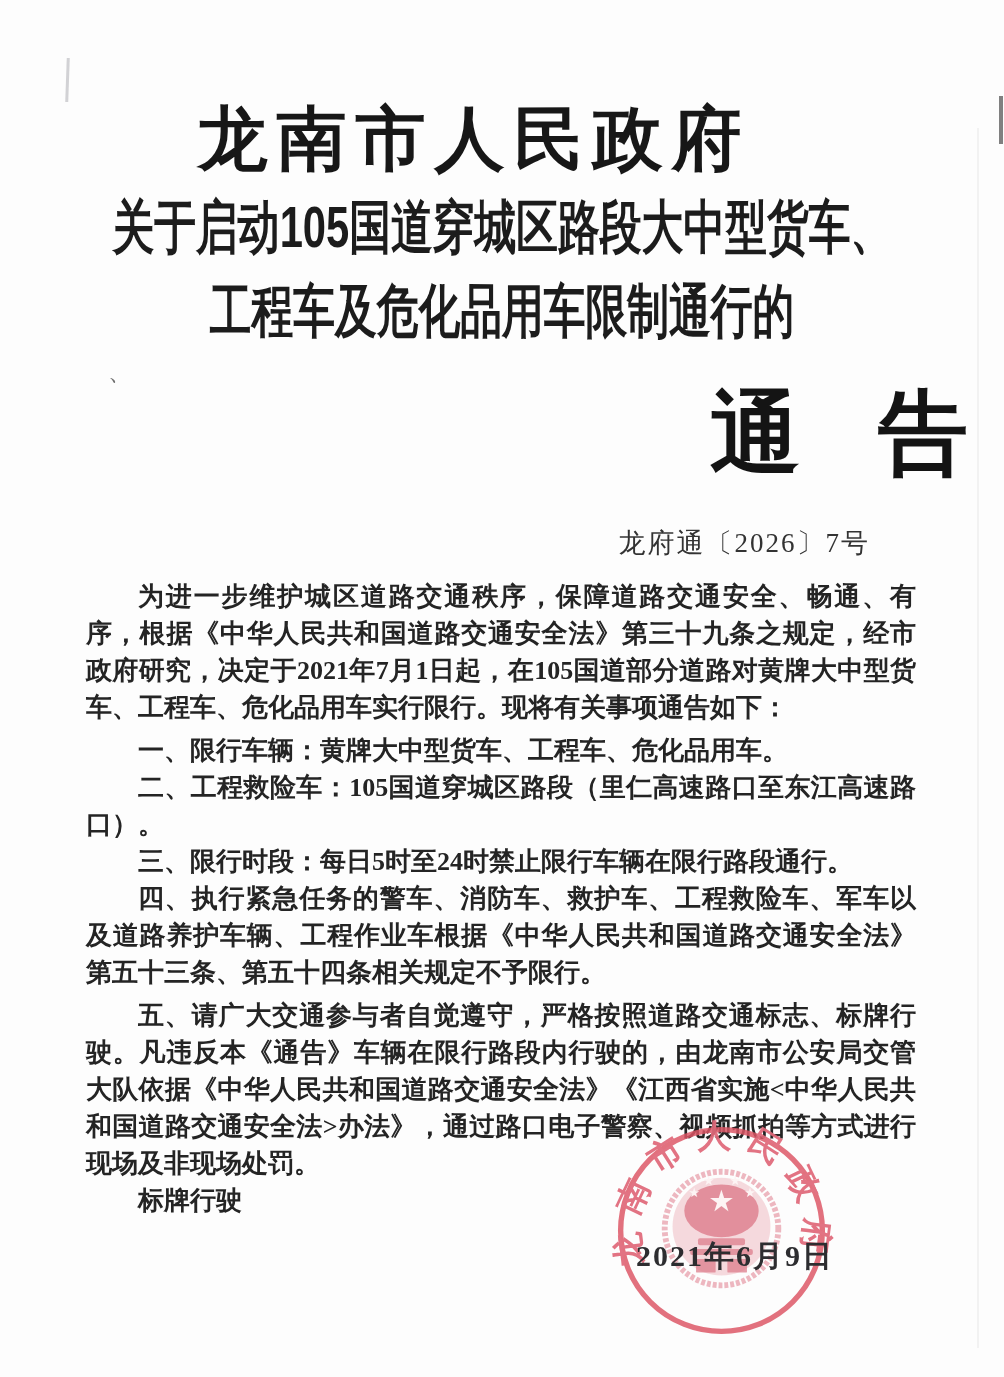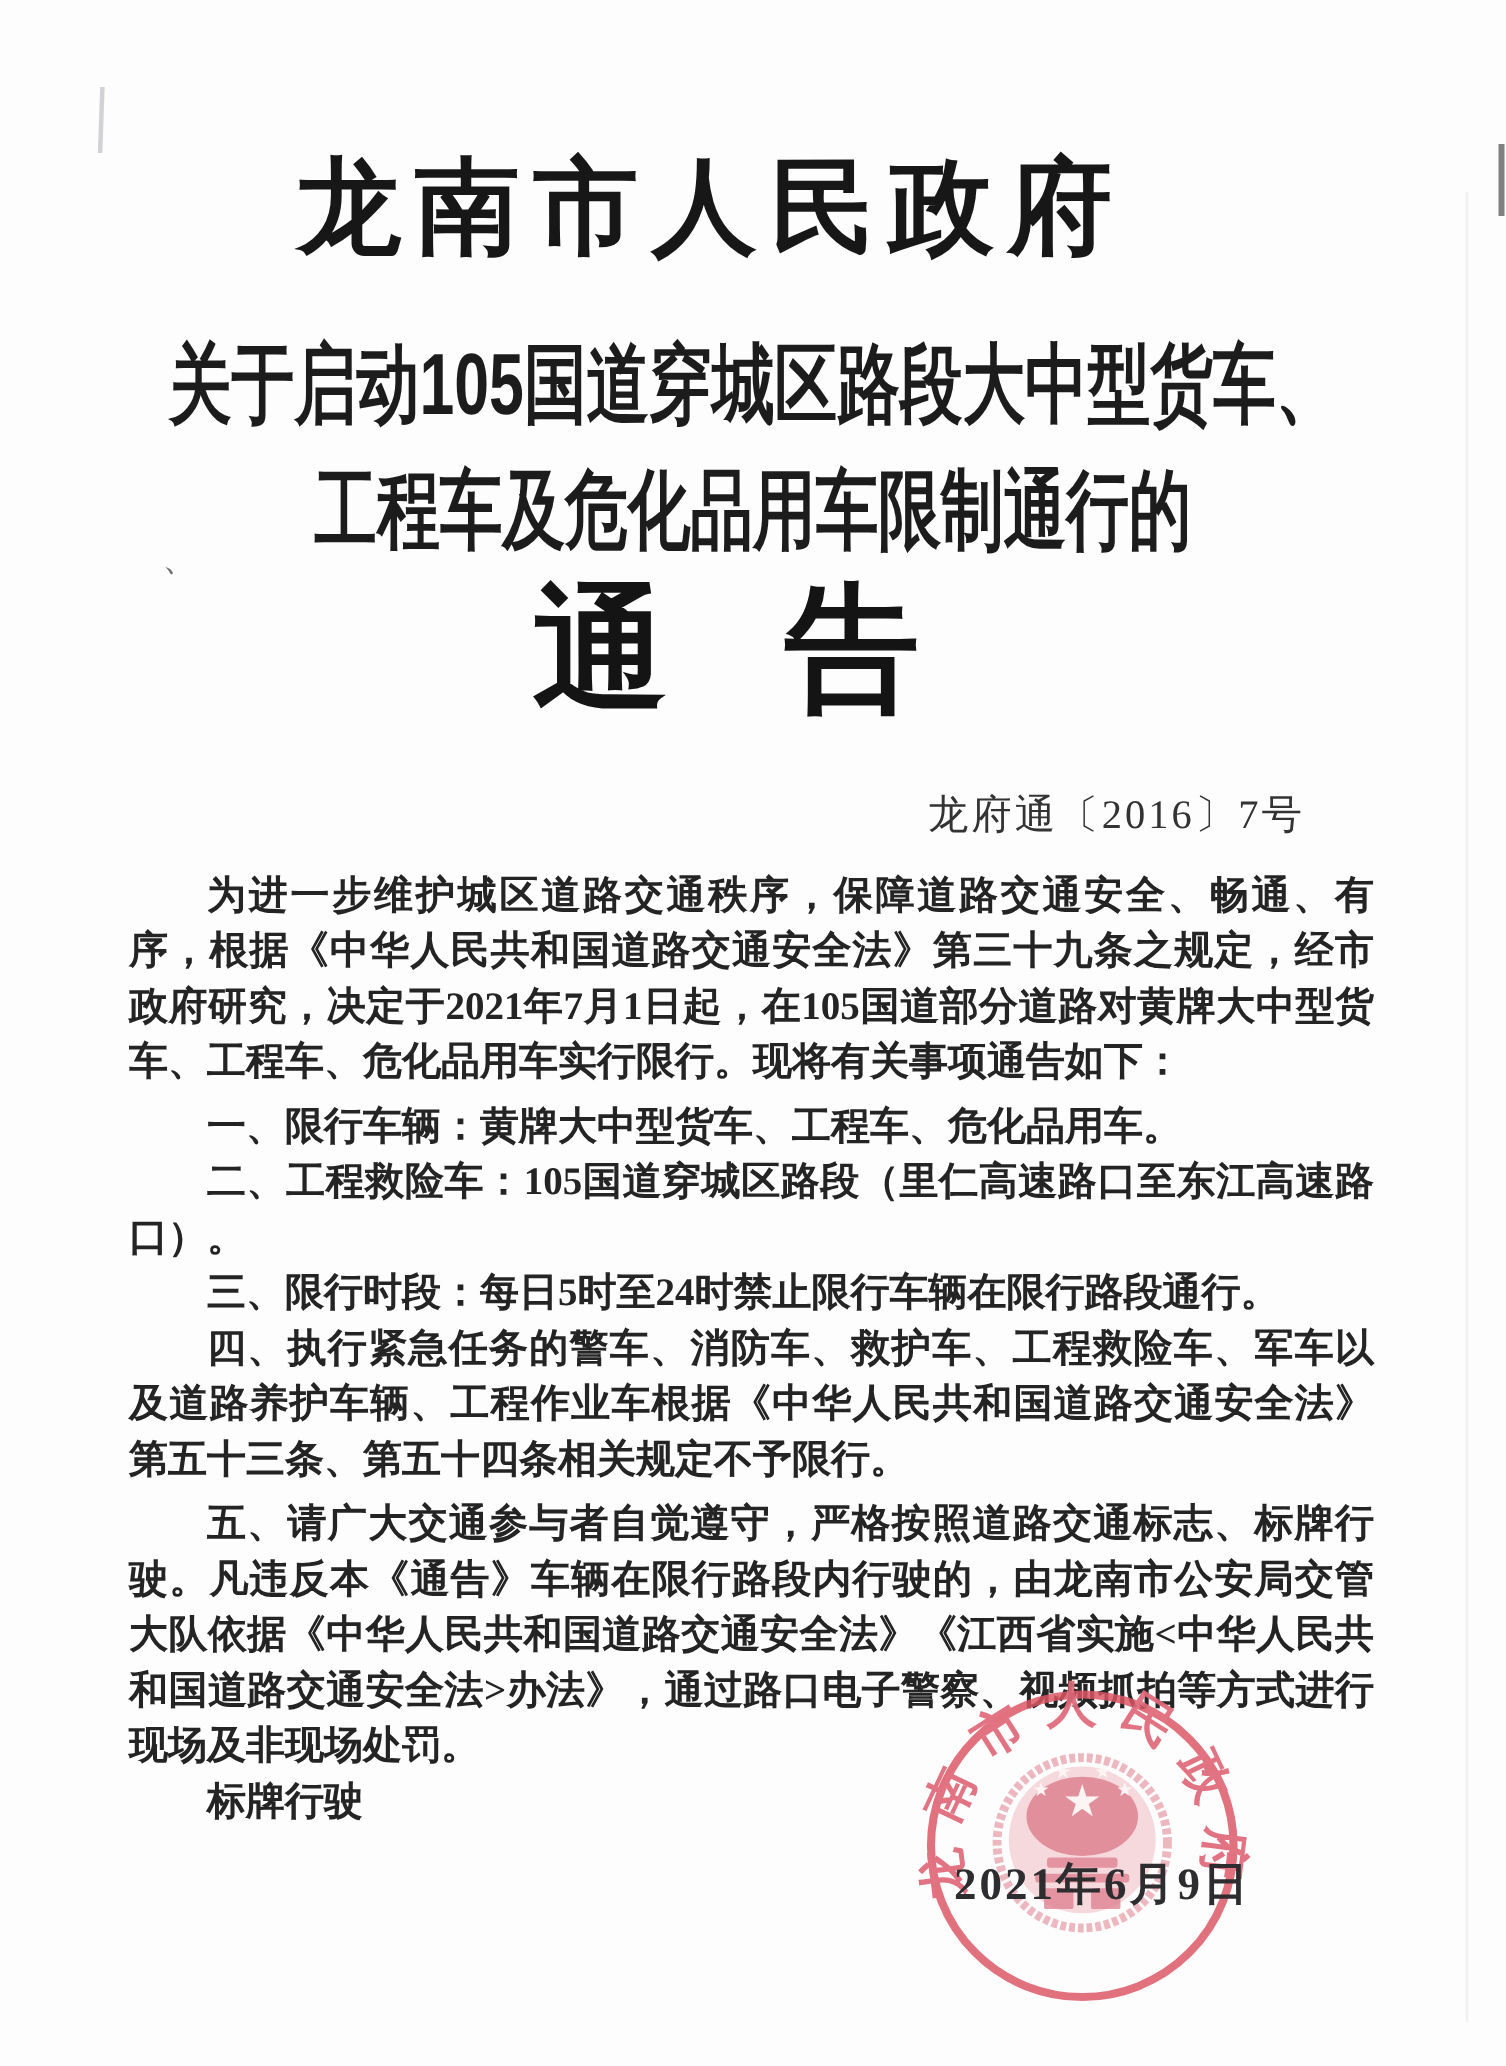--- a/index.html
+++ b/index.html
@@ -17,36 +17,36 @@
     position:absolute;top:100px;left:0;width:948px;
     text-align:center;
     font-family:"Liberation Serif", serif;
     font-size:70px;line-height:80px;
     font-weight:900;letter-spacing:9px;
     color:#171717;
     white-space:nowrap;
   }
   .subtitle{
     position:absolute;left:0;width:1004px;
-    display:flex;justify-content:center;margin-top:30px;
+    display:flex;justify-content:center;
   }
   .subtitle>span{
     font-family:"Liberation Sans", sans-serif;
     font-size:58px;line-height:70px;
     font-weight:900;
     color:#1c1c1c;
     white-space:nowrap;
     transform:scaleX(0.72);
     transform-origin:center;
   }
   .subtitle.l2{top:192px;}
   .subtitle.l3{top:276px;text-align:right;}
   .notice-type{
     position:absolute;top:384px;left:0;width:968px;
-    text-align:center;
+    text-align:right;
     font-family:"Liberation Serif", serif;
     font-size:90px;line-height:100px;font-weight:900;
     color:#141414;white-space:nowrap;
   }
   .notice-type .c2{margin-left:78px;}
   .doc-number{
     position:absolute;top:526px;right:134px;
     font-family:"Liberation Serif", serif;
     font-size:27px;line-height:34px;font-weight:500;
     color:#333;
@@ -120,21 +120,21 @@
   <div class="subtitle l2">
     <span>关于启动105国道穿城区路段大中型货车、</span>
   </div>
   <div class="subtitle l3">
     <span>工程车及危化品用车限制通行的</span>
   </div>
   <div class="notice-type">
     <span class="c1">通</span><span class="c2">告</span>
   </div>
 
-  <div class="doc-number">龙府通〔2016〕7号</div>
+  <div class="doc-number">龙府通〔2026〕7号</div>
 
   <div class="body-text">
     <p>为进一步维护城区道路交通秩序，保障道路交通安全、畅通、有序，根据《中华人民共和国道路交通安全法》第三十九条之规定，经市政府研究，决定于2021年7月1日起，在105国道部分道路对黄牌大中型货车、工程车、危化品用车实行限行。现将有关事项通告如下：</p>
     <p class="gap-before">一、限行车辆：黄牌大中型货车、工程车、危化品用车。</p>
     <p>二、工程救险车：105国道穿城区路段（里仁高速路口至东江高速路口）。</p>
     <p>三、限行时段：每日5时至24时禁止限行车辆在限行路段通行。</p>
     <p>四、执行紧急任务的警车、消防车、救护车、工程救险车、军车以及道路养护车辆、工程作业车根据《中华人民共和国道路交通安全法》第五十三条、第五十四条相关规定不予限行。</p>
     <p class="gap-before">五、请广大交通参与者自觉遵守，严格按照道路交通标志、标牌行驶。凡违反本《通告》车辆在限行路段内行驶的，由龙南市公安局交管大队依据《中华人民共和国道路交通安全法》《江西省实施&lt;中华人民共和国道路交通安全法&gt;办法》，通过路口电子警察、视频抓拍等方式进行现场及非现场处罚。</p>
     <p>标牌行驶</p>
   </div>

